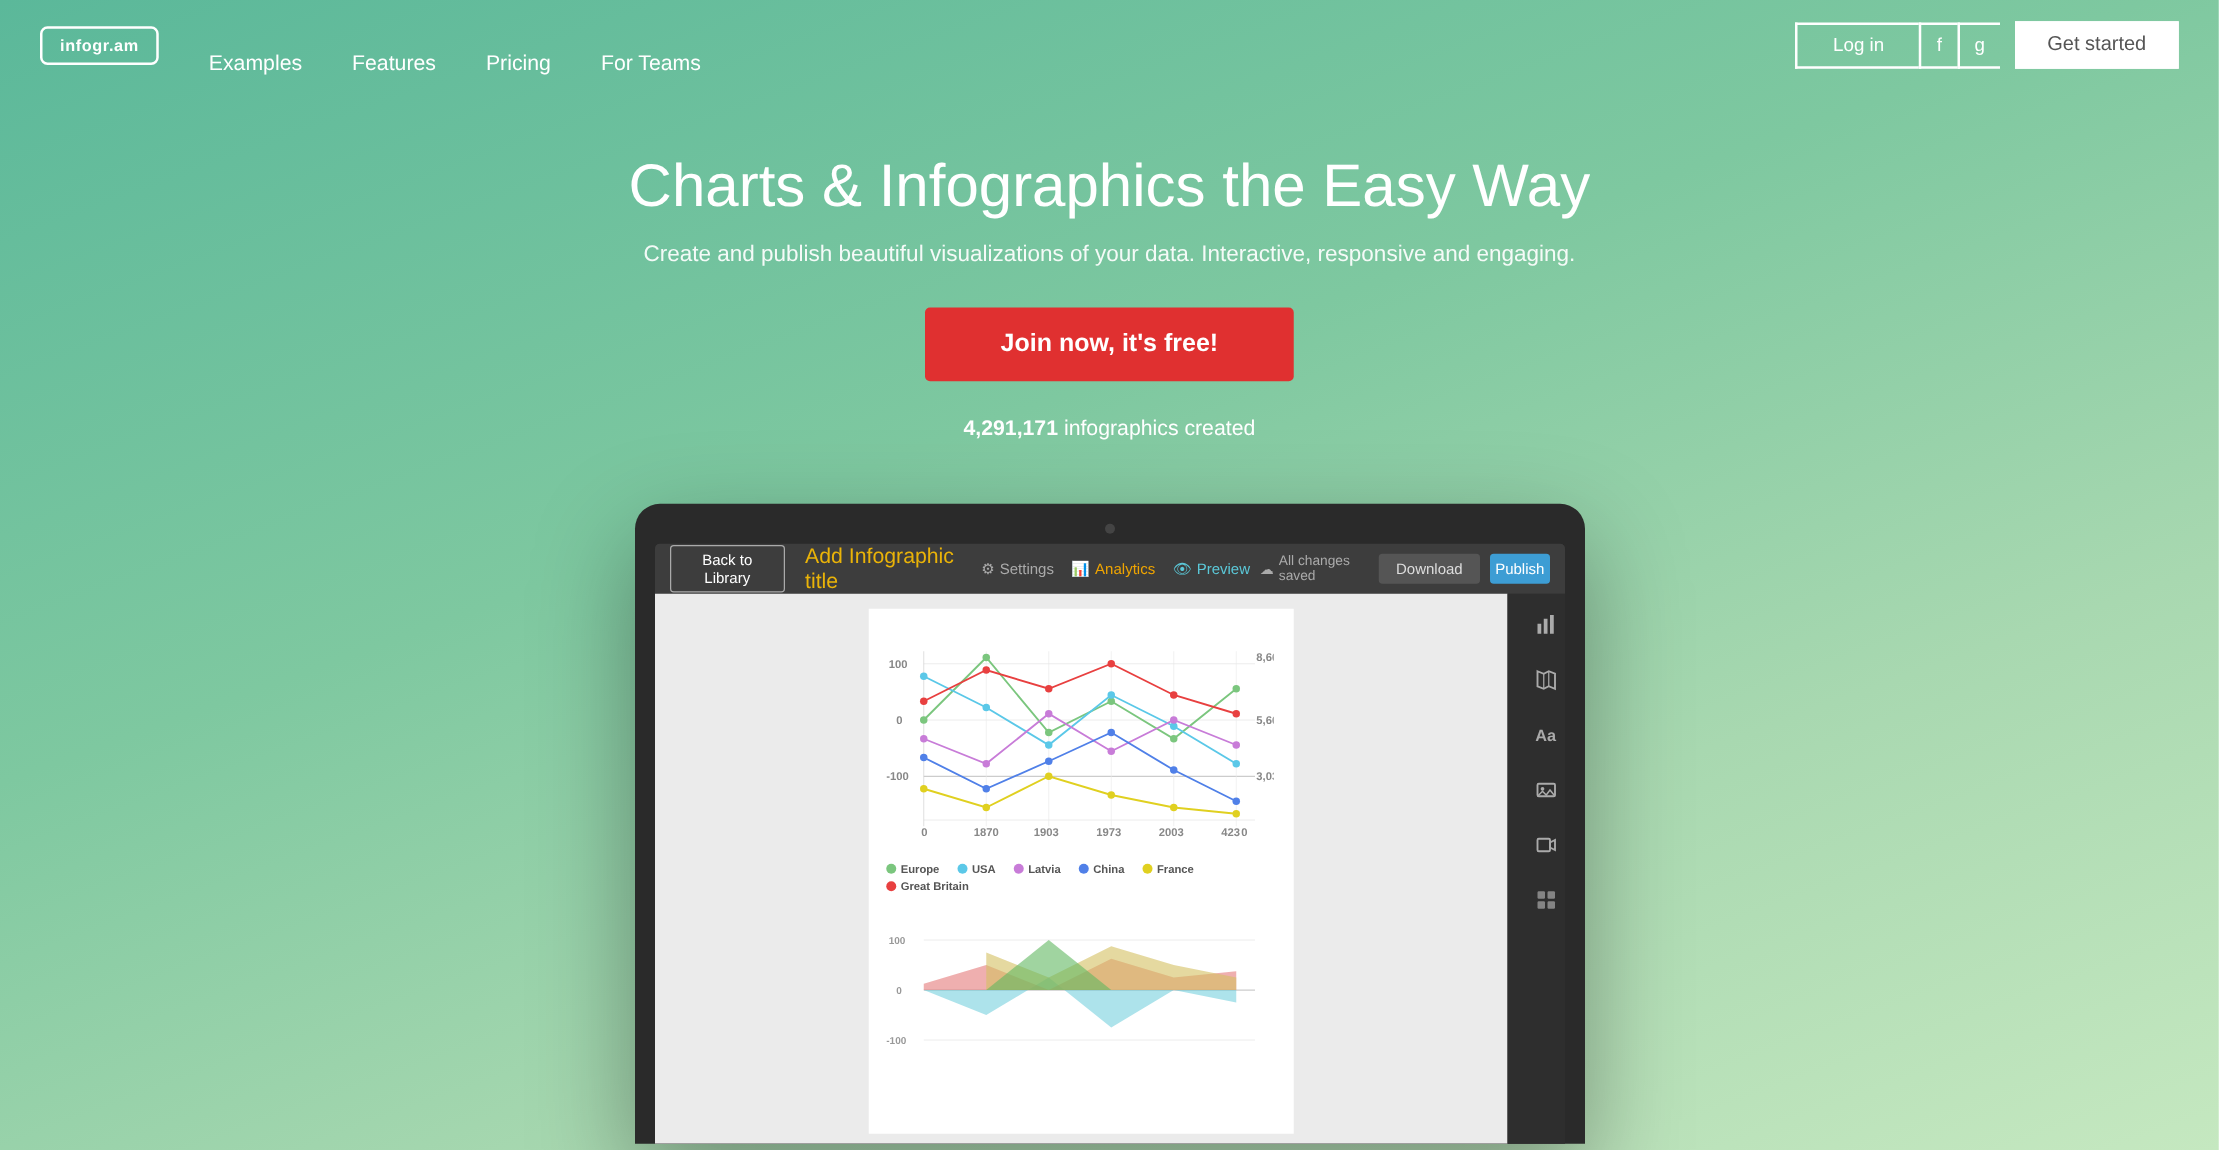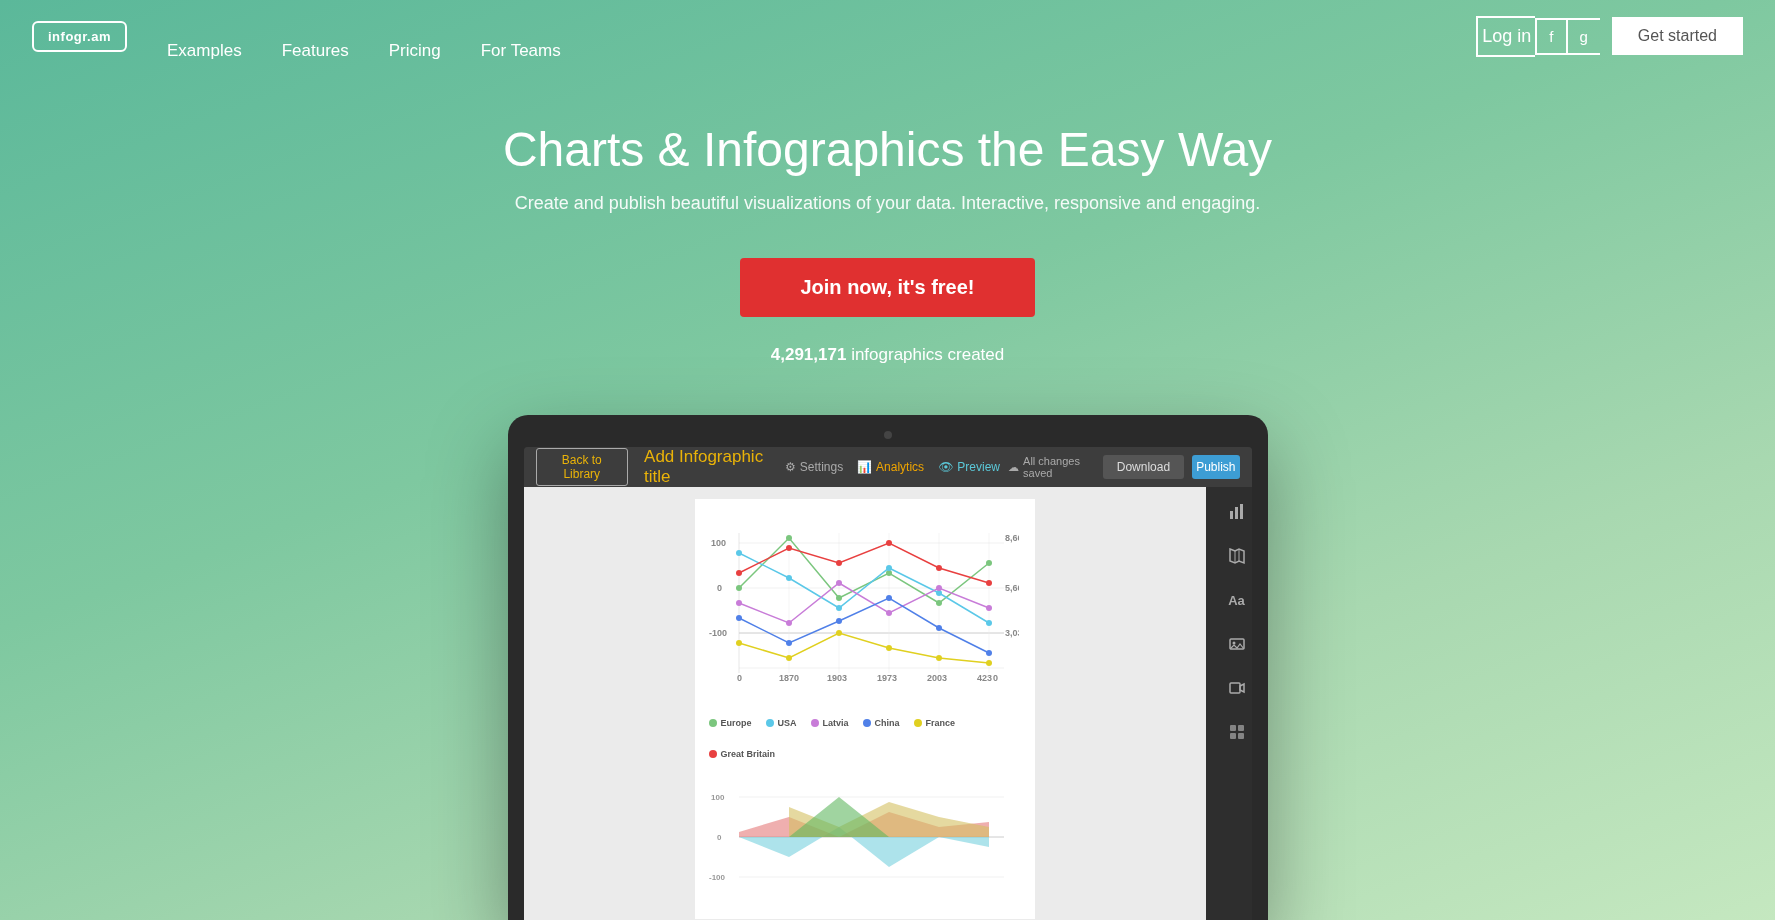--- a/index.html
+++ b/index.html
@@ -45,22 +45,22 @@
     }
     .nav-right {
       display: flex;
       align-items: center;
       gap: 0;
     }
     .login-btn {
       border: 2px solid white;
       background: transparent;
       color: white;
-      padding: 8px 4px;
-      font-size: 18px;
+      padding: 8px 28px;
+      font-size: 15px;
       cursor: pointer;
       border-right: none;
     }
     .social-btn {
       border: 2px solid white;
       background: transparent;
       color: white;
       padding: 8px 12px;
       font-size: 15px;
       cursor: pointer;
@@ -87,21 +87,21 @@
     }
     .hero h1 {
       color: white;
       font-size: 48px;
       font-weight: 300;
       margin-bottom: 16px;
     }
     .hero p {
       color: white;
       font-size: 18px;
-      margin-bottom: 44px;
+      margin-bottom: 32px;
       opacity: 0.92;
     }
     .join-btn {
       background: #e03030;
       color: white;
       border: none;
       padding: 18px 60px;
       font-size: 20px;
       font-weight: 600;
       border-radius: 4px;
@@ -150,21 +150,21 @@
       background: #3d3d3d;
       display: flex;
       align-items: center;
       padding: 0 12px;
       height: 40px;
       gap: 8px;
     }
     .toolbar-back {
       border: 1.5px solid #aaa;
       background: transparent;
-      color: #eab308;
+      color: #ffffff;
       padding: 4px 12px;
       font-size: 12px;
       border-radius: 3px;
       cursor: pointer;
     }
     .toolbar-title {
       color: #eab308;
       font-size: 17px;
       margin-left: 8px;
     }
@@ -247,21 +247,20 @@
       flex-wrap: wrap;
       gap: 4px 14px;
       margin-top: 4px;
       font-size: 9px;
       color: #555;
     }
     .legend-item {
       display: flex;
       align-items: center;
       gap: 4px;
-      margin-top: 17px;
     }
     .legend-dot {
       width: 8px;
       height: 8px;
       border-radius: 50%;
     }
 
     
     .area-chart-svg {
       width: 310px;

